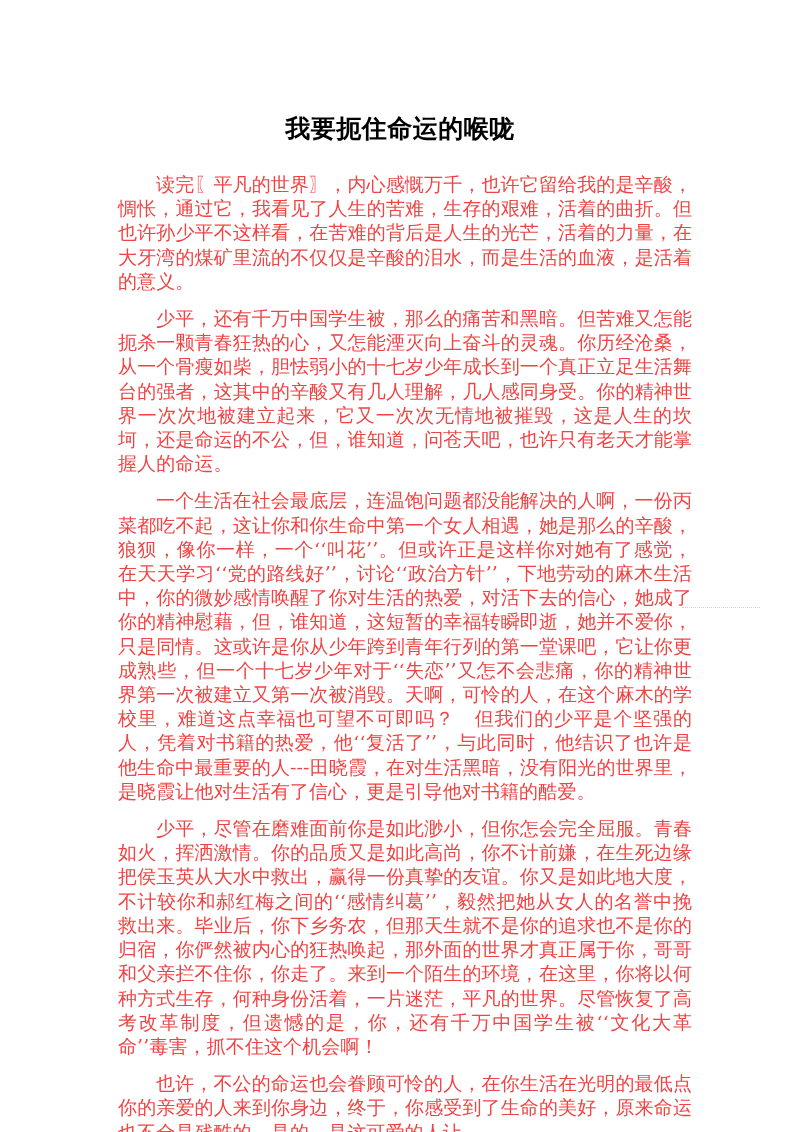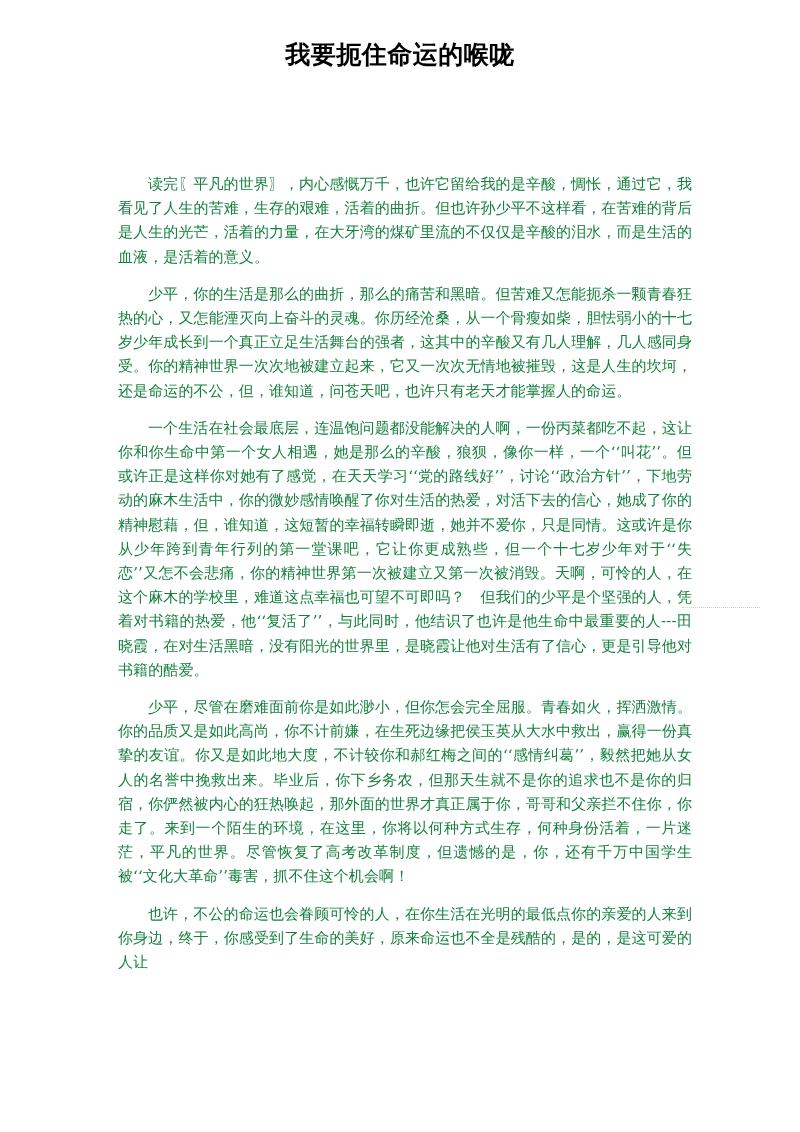--- a/index.html
+++ b/index.html
@@ -26,41 +26,41 @@
   }
 
   .doc-title {
     font-family: "DejaVu Sans", "Liberation Sans", sans-serif;
     font-weight: 700;
     font-size: 25px;
     line-height: 1.2;
     text-align: center;
     color: #000000;
     margin: 0;
-    padding-top: 40px;
+    padding-top: 114px;
     letter-spacing: 0.5px;
   }
 
   .body-block {
     margin: 0;
     padding: 0;
     position: absolute;
     left: 118px;
     top: 172px;
     width: 574px;
   }
 
   p.para {
     margin: 0 0 13px 0;
-    font-size: 15px;
+    font-size: 19px;
     line-height: 24.2px;
     text-align: justify;
     text-justify: inter-character;
     text-indent: 2em;
-    color: #15803d;
+    color: #ef4444;
     word-break: break-all;
     letter-spacing: 0.1px;
   }
 
   p.para:last-child { margin-bottom: 0; }
 
   
   .scan-artifact {
     position: absolute;
     left: 682px;
@@ -74,21 +74,21 @@
 </style>
 </head>
 <body>
 
 <div class="page">
 
   <h1 class="doc-title">我要扼住命运的喉咙</h1>
 
   <div class="body-block">
     <p class="para">读完〖平凡的世界〗，内心感慨万千，也许它留给我的是辛酸，惆怅，通过它，我看见了人生的苦难，生存的艰难，活着的曲折。但也许孙少平不这样看，在苦难的背后是人生的光芒，活着的力量，在大牙湾的煤矿里流的不仅仅是辛酸的泪水，而是生活的血液，是活着的意义。</p>
-    <p class="para">少平，你的生活是那么的曲折，那么的痛苦和黑暗。但苦难又怎能扼杀一颗青春狂热的心，又怎能湮灭向上奋斗的灵魂。你历经沧桑，从一个骨瘦如柴，胆怯弱小的十七岁少年成长到一个真正立足生活舞台的强者，这其中的辛酸又有几人理解，几人感同身受。你的精神世界一次次地被建立起来，它又一次次无情地被摧毁，这是人生的坎坷，还是命运的不公，但，谁知道，问苍天吧，也许只有老天才能掌握人的命运。</p>
+    <p class="para">少平，还有千万中国学生被，那么的痛苦和黑暗。但苦难又怎能扼杀一颗青春狂热的心，又怎能湮灭向上奋斗的灵魂。你历经沧桑，从一个骨瘦如柴，胆怯弱小的十七岁少年成长到一个真正立足生活舞台的强者，这其中的辛酸又有几人理解，几人感同身受。你的精神世界一次次地被建立起来，它又一次次无情地被摧毁，这是人生的坎坷，还是命运的不公，但，谁知道，问苍天吧，也许只有老天才能掌握人的命运。</p>
     <p class="para">一个生活在社会最底层，连温饱问题都没能解决的人啊，一份丙菜都吃不起，这让你和你生命中第一个女人相遇，她是那么的辛酸，狼狈，像你一样，一个‘‘叫花’’。但或许正是这样你对她有了感觉，在天天学习‘‘党的路线好’’，讨论‘‘政治方针’’，下地劳动的麻木生活中，你的微妙感情唤醒了你对生活的热爱，对活下去的信心，她成了你的精神慰藉，但，谁知道，这短暂的幸福转瞬即逝，她并不爱你，只是同情。这或许是你从少年跨到青年行列的第一堂课吧，它让你更成熟些，但一个十七岁少年对于‘‘失恋’’又怎不会悲痛，你的精神世界第一次被建立又第一次被消毁。天啊，可怜的人，在这个麻木的学校里，难道这点幸福也可望不可即吗？　但我们的少平是个坚强的人，凭着对书籍的热爱，他‘‘复活了’’，与此同时，他结识了也许是他生命中最重要的人---田晓霞，在对生活黑暗，没有阳光的世界里，是晓霞让他对生活有了信心，更是引导他对书籍的酷爱。</p>
     <p class="para">少平，尽管在磨难面前你是如此渺小，但你怎会完全屈服。青春如火，挥洒激情。你的品质又是如此高尚，你不计前嫌，在生死边缘把侯玉英从大水中救出，赢得一份真挚的友谊。你又是如此地大度，不计较你和郝红梅之间的‘‘感情纠葛’’，毅然把她从女人的名誉中挽救出来。毕业后，你下乡务农，但那天生就不是你的追求也不是你的归宿，你俨然被内心的狂热唤起，那外面的世界才真正属于你，哥哥和父亲拦不住你，你走了。来到一个陌生的环境，在这里，你将以何种方式生存，何种身份活着，一片迷茫，平凡的世界。尽管恢复了高考改革制度，但遗憾的是，你，还有千万中国学生被‘‘文化大革命’’毒害，抓不住这个机会啊！</p>
     <p class="para">也许，不公的命运也会眷顾可怜的人，在你生活在光明的最低点你的亲爱的人来到你身边，终于，你感受到了生命的美好，原来命运也不全是残酷的，是的，是这可爱的人让</p>
   </div>
 
   <div class="scan-artifact"></div>
 
 </div>
 
 </body></html>

